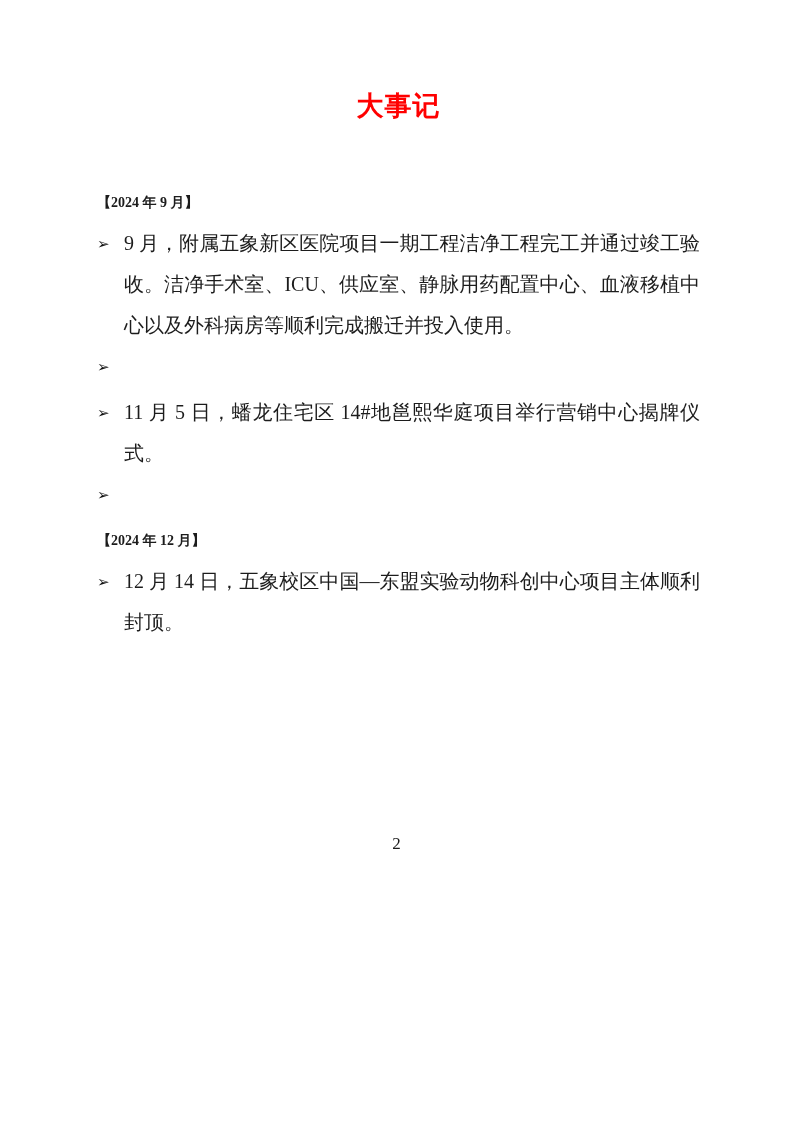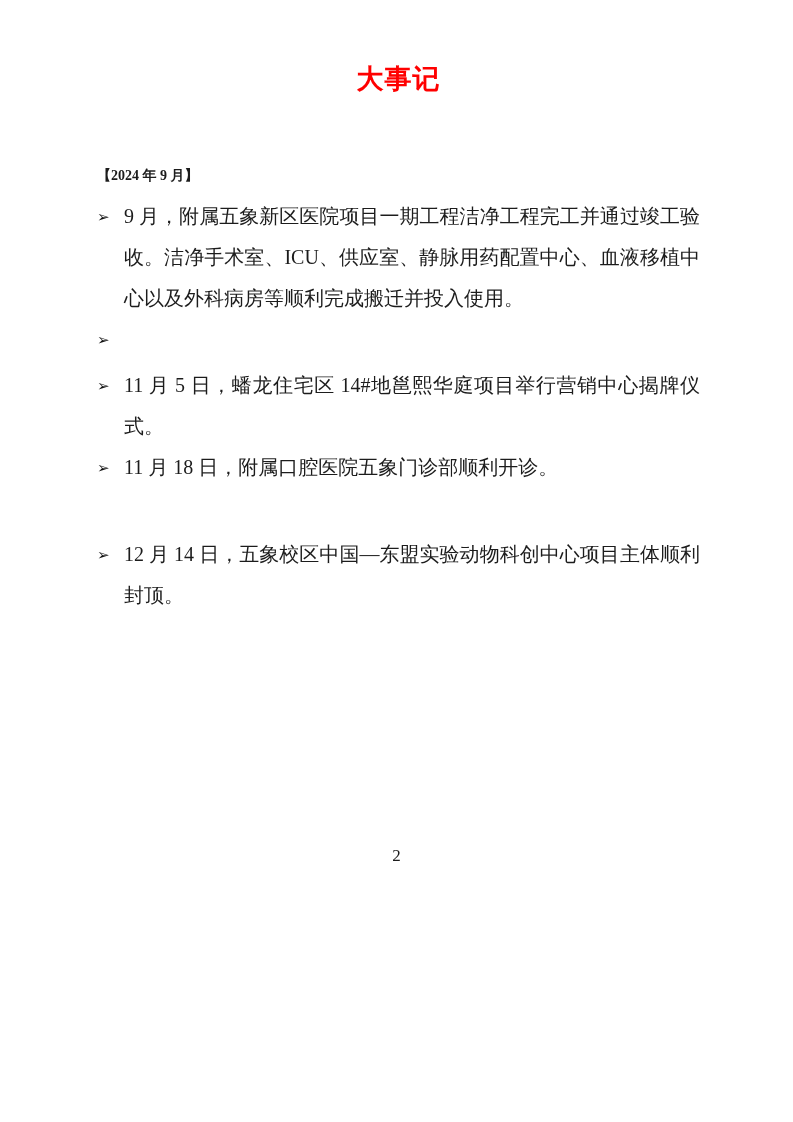--- a/index.html
+++ b/index.html
@@ -4,24 +4,24 @@
 <style>
   html, body {
     margin: 0;
     padding: 0;
     background: #ffffff;
   }
   .page {
     position: relative;
     width: 793px;
     height: 916px;
-    margin: 12px auto;
+    margin: 0 auto;
     background: #ffffff;
     box-sizing: border-box;
-    padding: 49px 93px 0 97px;
+    padding: 88px 93px 0 97px;
     font-family: "Liberation Serif", "DejaVu Serif", serif;
     color: #1c1c1c;
     overflow: hidden;
   }
   .doc-title {
     text-align: center;
     font-size: 27px;
     font-weight: bold;
     line-height: 36px;
     letter-spacing: 1px;
@@ -91,26 +91,26 @@
 
   <section class="section">
     <ul class="event-list">
   <li class="event-item">
     <span class="arrow-bullet">➢</span>
     <span>11 月 5 日，蟠龙住宅区 14#地邕熙华庭项目举行营销中心揭牌仪式。</span>
   </li>
 
   <li class="event-item">
     <span class="arrow-bullet">➢</span>
-    <span>11 月 18 日，附属口腔医院五象门诊部顺利开诊。</span>
   </li>
 </ul>
   </section>
 
   <section class="section">
+    <h2 class="section-heading">【2024 年 12 月】</h2>
     <ul class="event-list">
   <li class="event-item">
     <span class="arrow-bullet">➢</span>
     <span>12 月 14 日，五象校区中国—东盟实验动物科创中心项目主体顺利封顶。</span>
   </li>
 </ul>
   </section>
 </main>
 
   <div class="page-number">2</div>

